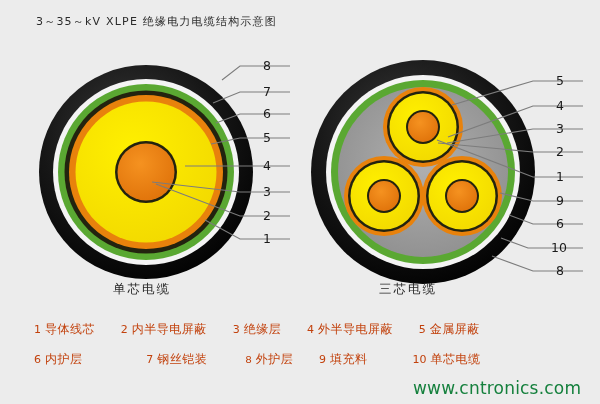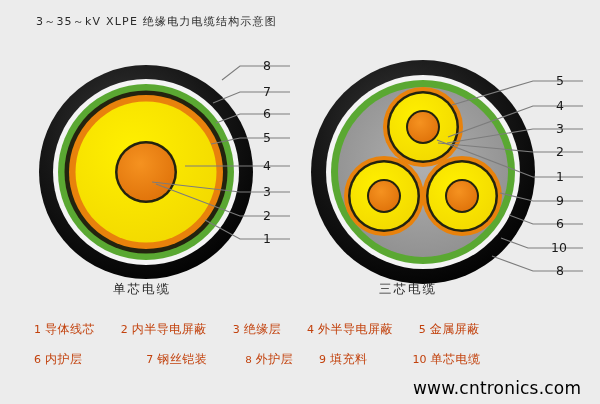--- a/index.html
+++ b/index.html
@@ -66,21 +66,21 @@
     font-size: 12.5px;
     color: #1a1a1a;
     text-align: left;
     white-space: nowrap;
   }
   .watermark {
     position: absolute;
     left: 413px;
     top: 378px;
     font-size: 17px;
-    color: #000000;
+    color: #15803d;
     letter-spacing: 0.2px;
     white-space: nowrap;
   }
   svg { display: block; }
 </style>
 </head>
 <body>
 
 <div id="figure">
 

